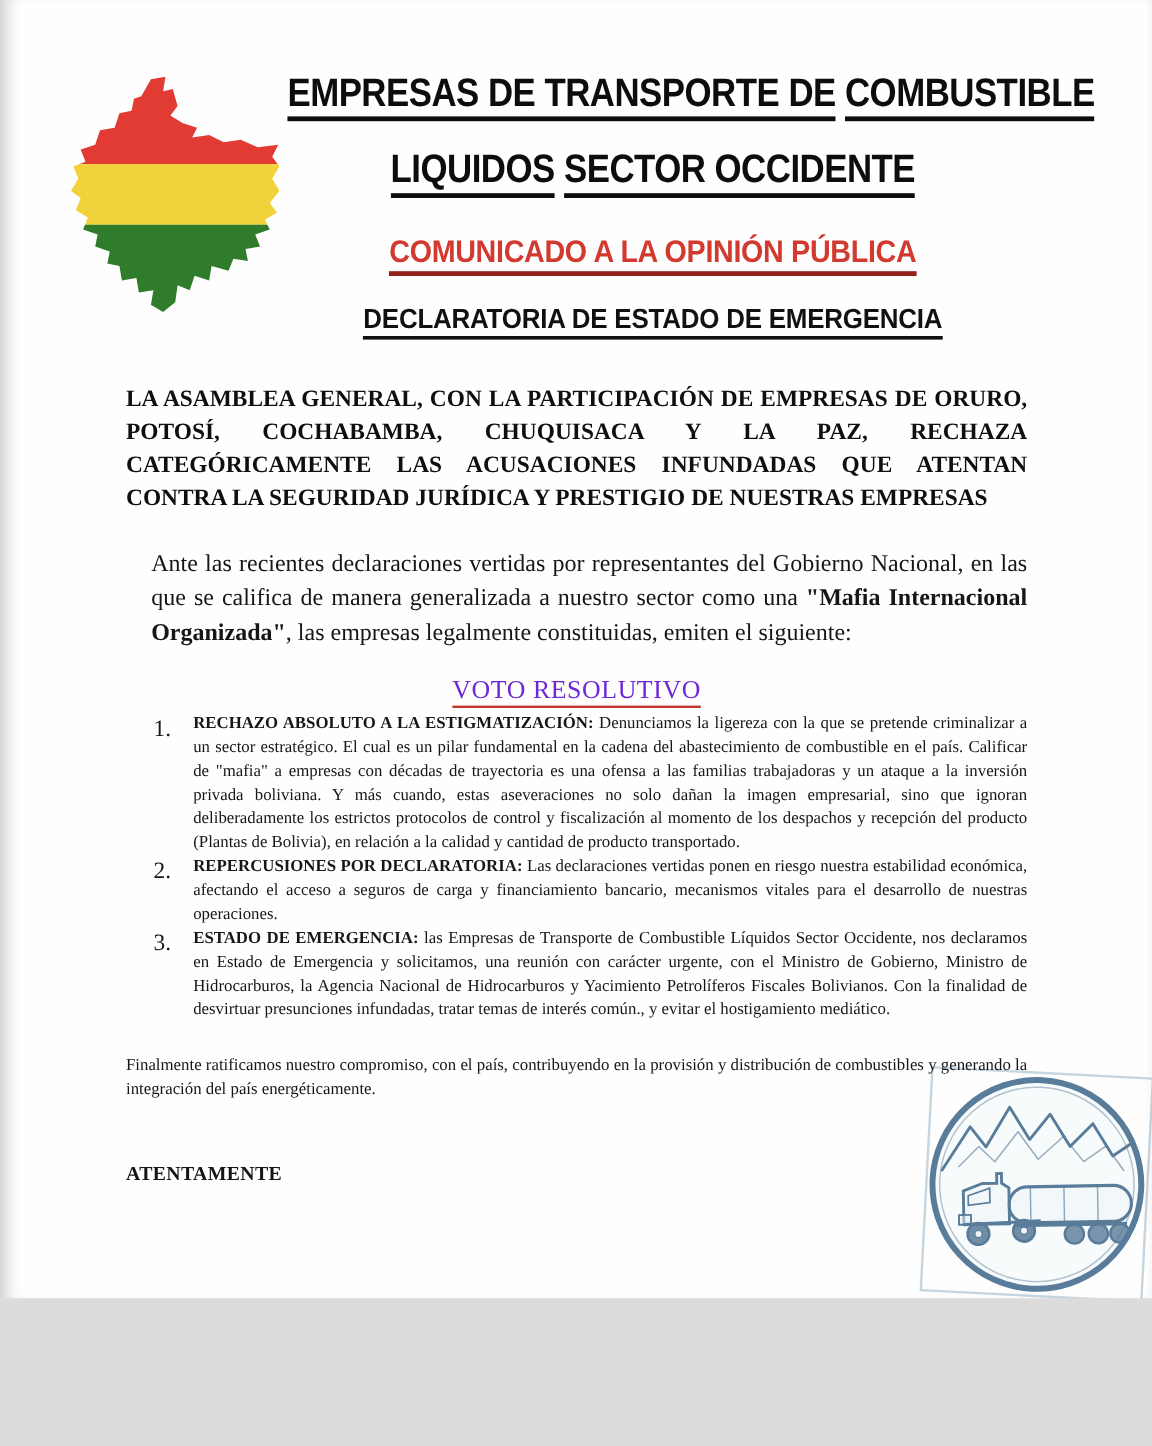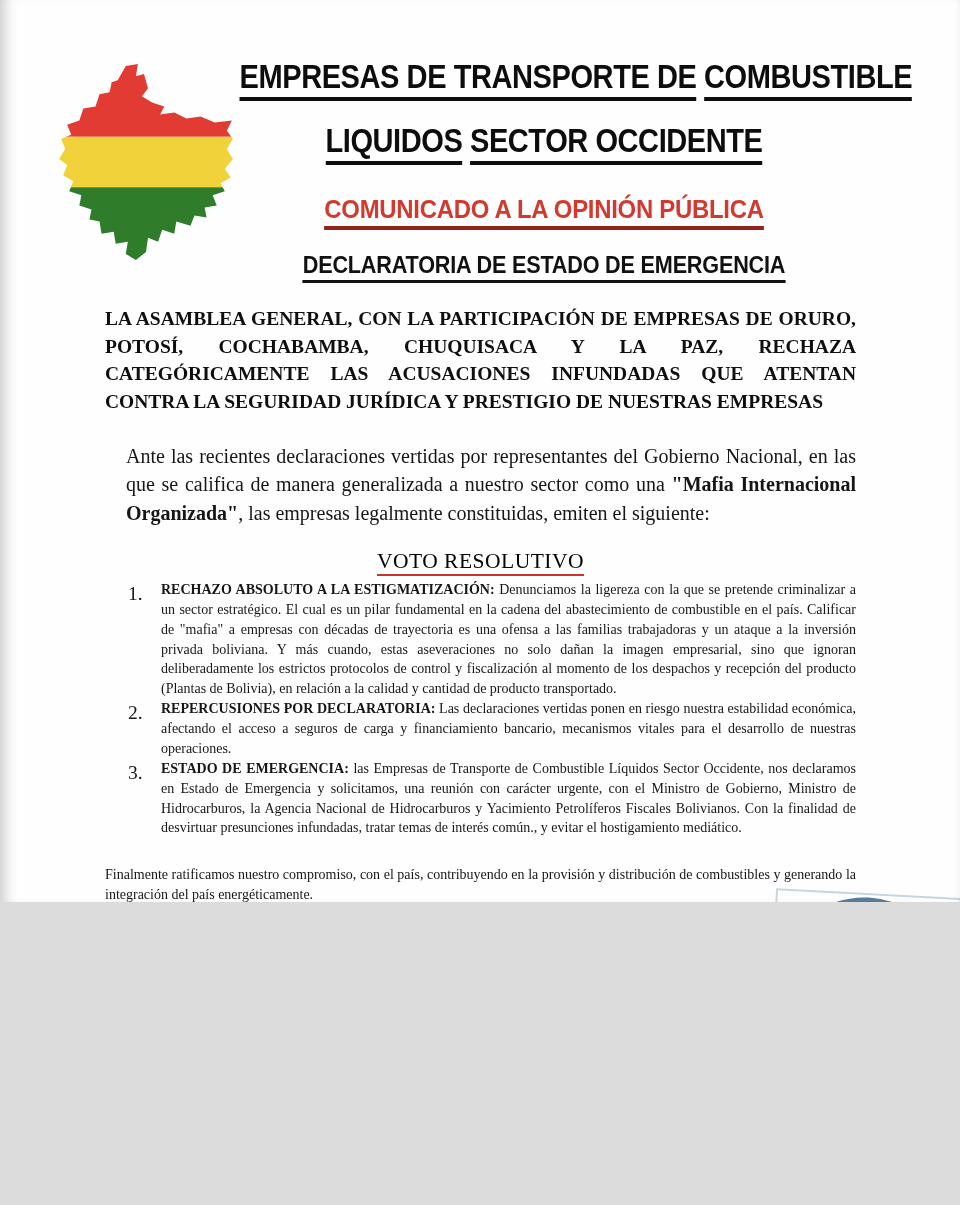--- a/index.html
+++ b/index.html
@@ -1,19 +1,19 @@
 <!DOCTYPE html>
 <html><head>
 <meta charset="utf-8">
 <style>
   * { margin:0; padding:0; box-sizing:border-box; }
   html,body { background:#dcdcdc; }
   .page {
     position:relative;
-    width:960px; height:902px;
+    width:960px; height:1082px;
     margin:0 auto;
     background:#fefefe;
     overflow:hidden;
     font-family:"Liberation Serif", serif;
     color:#161616;
     box-shadow: inset 14px 0 14px -10px rgba(0,0,0,.22), inset -6px 0 10px -8px rgba(0,0,0,.10);
   }
 
   
   .map-logo { position:absolute; left:55px; top:62px; width:182px; height:198px; }
@@ -25,27 +25,27 @@
   .u-black-thick { border-bottom:4px solid #0d0d0d; padding-bottom:2px; }
   .comunicado { margin-top:34px; font-family:"Liberation Sans", sans-serif; font-weight:bold;
     font-size:26px; letter-spacing:-0.3px; transform:scaleX(.92); transform-origin:center; white-space:nowrap; }
   .comunicado .u-red { color:#d23a30; border-bottom:4px solid #93221b; padding-bottom:2px; }
   .declaratoria { margin-top:27px; font-family:"Liberation Sans", sans-serif; font-weight:bold;
     font-size:23px; letter-spacing:-0.2px; transform:scaleX(.94); transform-origin:center; white-space:nowrap; }
   .declaratoria .u-blk { color:#111; border-bottom:3.5px solid #111; padding-bottom:2px; }
 
   
   .content { margin:0 104px 0 105px; }
-  .lead { margin-top:26px; font-weight:bold; font-size:19.5px; line-height:1.42;
+  .lead { margin-top:40px; font-weight:bold; font-size:19.5px; line-height:1.42;
     text-align:justify; color:#0f0f0f; }
   .intro { margin-top:26px; font-size:20px; line-height:1.42; text-align:justify;margin-left:21px; }
   .intro b { font-weight:bold; }
   .voto { margin-top:22px; text-align:center; font-size:21.5px; font-weight:normal;
     letter-spacing:.5px; }
-  .voto .u-red2 { color:#000000; border-bottom:2.5px solid #c5352c; padding-bottom:1px; }
+  .voto .u-red2 { color:#6d28d9; border-bottom:2.5px solid #c5352c; padding-bottom:1px; }
   .resolutions { list-style:none; margin-top:6px; }
   .res-item { display:flex; align-items:flex-start; }
   .res-num { flex:none; width:33px; margin-left:23px; font-size:19.5px; line-height:1.42; padding-top:0; }
   .res-text { flex:1; font-size:14px; line-height:1.42; text-align:justify; }
   .res-text b { font-weight:bold; }
   .closing { margin-top:27px; font-size:14px; line-height:1.42; text-align:justify; }
   .atentamente { margin-top:49px; font-weight:bold; font-size:16.5px; letter-spacing:.3px; }
 
   
   .stamp { position:absolute; left:768px; top:888px; width:192px; height:200px;

